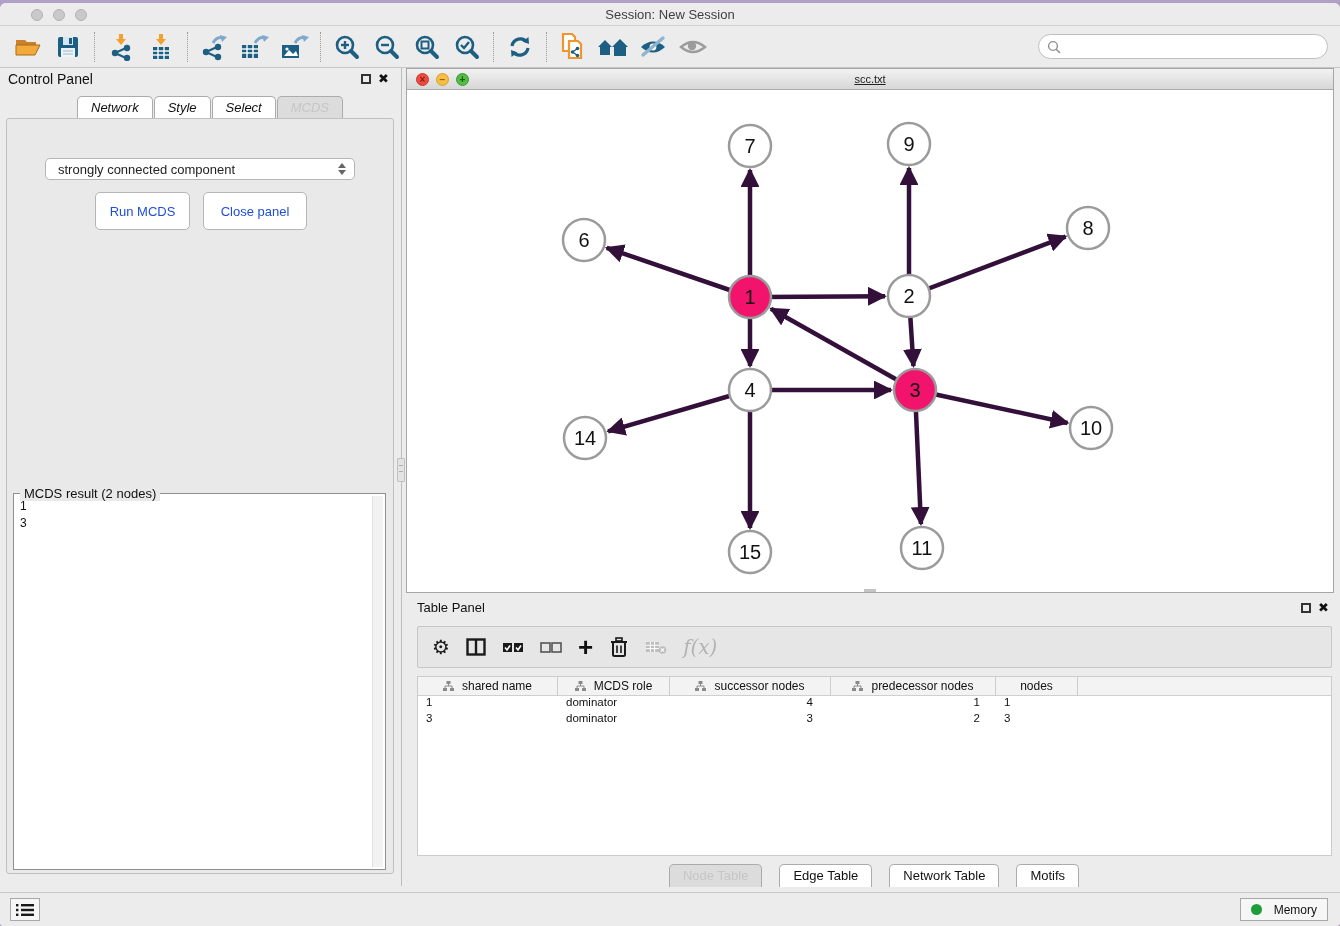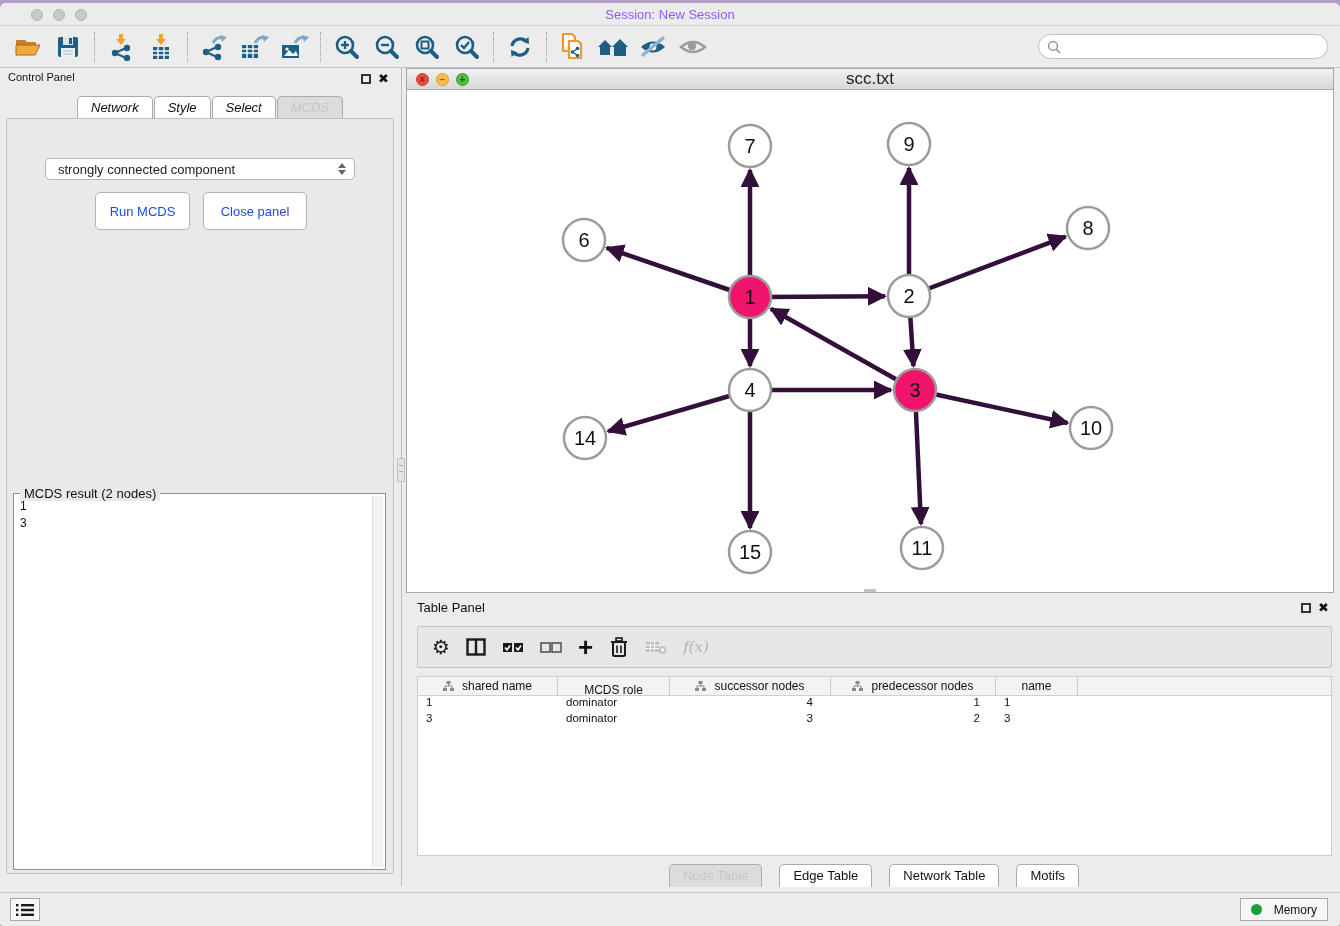--- a/index.html
+++ b/index.html
@@ -14,34 +14,34 @@
 
   
   .window-bg { left:0; right:0; top:3px; bottom:0; background:#ECECEC;
     border-radius:6px 6px 4px 4px; }
 
   
   .titlebar { left:0; right:0; top:3px; height:23px; border-bottom:1px solid #D2D2D2;
     border-radius:6px 6px 0 0; background:#ECECEC; }
   .tdot { position:absolute; top:6px; width:12px; height:12px; border-radius:50%;
     background:#C9C9C9; border:1px solid #B3B3B3; }
-  .titlebar .title { display:block; text-align:center; line-height:23px; font-size:13px; color:#8b5cf6; }
+  .titlebar .title { display:block; text-align:center; line-height:23px; font-size:13px; color:#404040; }
 
   
   .toolbar { left:0; right:0; top:26px; height:42px; background:#ECECEC;
     border-bottom:1px solid #C6C6C6; display:flex; align-items:center; padding-left:8px; }
   .tb-btn { width:40px; height:34px; display:flex; align-items:center; justify-content:center; }
   .tb-sep { height:30px; border-left:1px dotted #9A9A9A; margin:0 6px; }
   .searchbox { position:absolute; right:12px; top:8px; width:290px; height:25px;
     background:#fff; border:1px solid #BFBFBF; border-radius:13px;
     display:flex; align-items:center; padding-left:8px; gap:5px; }
   .searchbox input { border:none; outline:none; flex:1; font-size:12px; background:transparent; }
 
   
-  .cp-header-label { left:8px; top:71px; font-size:11px; color:#111; }
+  .cp-header-label { left:8px; top:71px; font-size:14px; color:#111; }
   .panel-float { width:10px; height:10px; border:2px solid #333; background:transparent; }
   .panel-close { font-size:13px; font-weight:bold; color:#111; line-height:12px;
     font-family:"DejaVu Sans",sans-serif; }
   .tabs-row { display:flex;font-style:italic; }
   .tab { background:#fff; border:1px solid #ABABAB; border-bottom:none;
     border-radius:5px 5px 0 0; padding:3px 13px 4px; font-size:13px; color:#111;
     margin-right:1px; }
   .tab.selected-disabled { background:#DCDCDC; color:#C6C6C6; }
   .cp-content { left:6px; top:118px; width:388px; height:756px; background:#E9E9E9;
     border:1px solid #C0C0C0; border-radius:3px; }
@@ -71,46 +71,46 @@
   .v-handle { left:397px; top:458px; width:8px; height:24px; background:#E3E3E3;
     border:1px solid #C0C0C0; border-radius:1px; }
   .v-handle:before { content:""; position:absolute; left:1px; right:1px; top:6px;
     border-top:1px solid #AFAFAF; box-shadow:0 6px 0 #AFAFAF; }
 
   
   .net-window { left:406px; top:68px; width:928px; height:525px;
     border:1px solid #A6A6A6; background:#fff; }
   .net-titlebar { height:21px; background:linear-gradient(#F2F2F2,#D7D7D7);
     border-bottom:1px solid #ABABAB; position:relative; }
-  .net-title { text-align:center; line-height:20px; font-size:17px; color:#222; }
+  .net-title { text-align:center; line-height:20px; font-size:11px; color:#222;text-decoration:underline; }
   .mac-dot { position:absolute; top:4px; width:13px; height:13px; border-radius:50%;
     font-size:10px; font-weight:bold; text-align:center; line-height:12px; color:#7A3A12; }
   .dot-red { left:9px; background:#EE4B40; border:1px solid #C63B31; color:#8F1D16; }
   .dot-yellow { left:29px; background:#F7BE45; border:1px solid #D99F2B; color:#92600A; }
   .dot-green { left:49px; background:#54BB47; border:1px solid #3E9A35; color:#1D5E14; }
   .net-canvas { position:relative; width:926px; height:502px; background:#fff; }
   .resize-dash { left:864px; top:589px; width:12px; height:3px; background:#C4C4C4; }
 
   
   .tp-header-label { left:417px; top:600px; font-size:13px; color:#111; }
   .tp-toolbar { left:417px; top:626px; width:915px; height:42px; background:#E6E6E6;
     border:1px solid #C6C6C6; border-radius:2px; display:flex; align-items:center;
     gap:16px; padding-left:14px; }
   .tpi { display:flex; align-items:center; justify-content:center; }
   .gear-glyph { font-family:"DejaVu Sans",sans-serif; font-size:20px; color:#1A1A1A; }
   .plus-glyph { font-size:26px; font-weight:bold; color:#111; line-height:20px; }
-  .fx-glyph { font-family:"DejaVu Serif",serif; font-style:italic; font-size:15px; color:#B3B3B3; }
+  .fx-glyph { font-family:"DejaVu Serif",serif; font-style:italic; font-size:20px; color:#B3B3B3; }
   .table-box { left:417px; top:676px; width:915px; height:180px; background:#fff;
     border:1px solid #CCC; }
   .thead { display:flex; height:19px; background:#F3F3F3; border-bottom:1px solid #CFCFCF; }
   .th { display:flex; align-items:center; justify-content:center; gap:8px;
     font-size:12px; color:#111; border-right:1px solid #CCC; }
   .trow { display:flex; height:16px; font-size:11.5px; color:#111; }
   .td { overflow:hidden; white-space:nowrap; }
-  .c1 { width:140px; } .c2 { width:112px;flex-direction:column; } .c3 { width:161px; }
+  .c1 { width:140px; } .c2 { width:112px; } .c3 { width:161px; }
   .c4 { width:165px; } .c5 { width:82px; } .cfill { flex:1; border-right:none; }
   .td.c1 { padding-left:8px; } .td.c2 { padding-left:8px; }
   .td.c3 { text-align:right; padding-right:18px; }
   .td.c4 { text-align:right; padding-right:16px; }
   .td.c5 { padding-left:8px; }
   .tp-tabs { left:417px; top:864px; width:915px; display:flex; justify-content:center;gap:16px; }
 
   
   .statusbar { left:0; right:0; top:892px; height:34px; background:#ECECEC;
     border-top:1px solid #C9C9C9; border-radius:0 0 4px 4px; }
@@ -524,21 +524,21 @@
           <g fill="#8A8A8A">
             <rect x="3.5" y="0" width="4" height="3"></rect>
             <rect x="0" y="7" width="4" height="3"></rect>
             <rect x="7" y="7" width="4" height="3"></rect>
             <path d="M5.5 3v2M2 7V5h7v2" stroke="#8A8A8A" fill="none"></path>
           </g>
         </svg>
       <span>predecessor nodes</span>
     </div>
     <div class="th c5">
-      <span>name</span>
+      <span>nodes</span>
     </div>
     <div class="th cfill"></div>
   </div>
   <div class="trow">
     <div class="td c1">1</div>
     <div class="td c2">dominator</div>
     <div class="td c3">4</div>
     <div class="td c4">1</div>
     <div class="td c5">1</div>
   </div>

